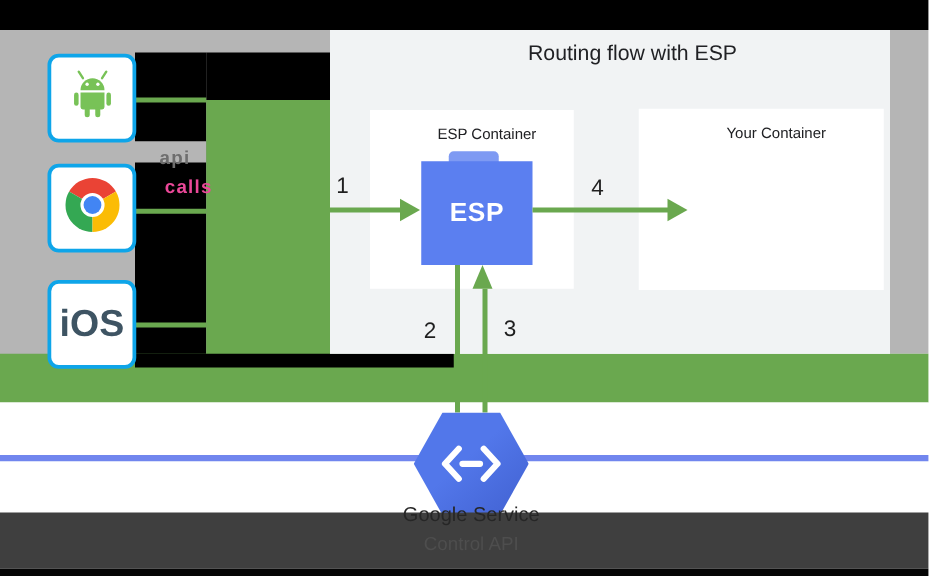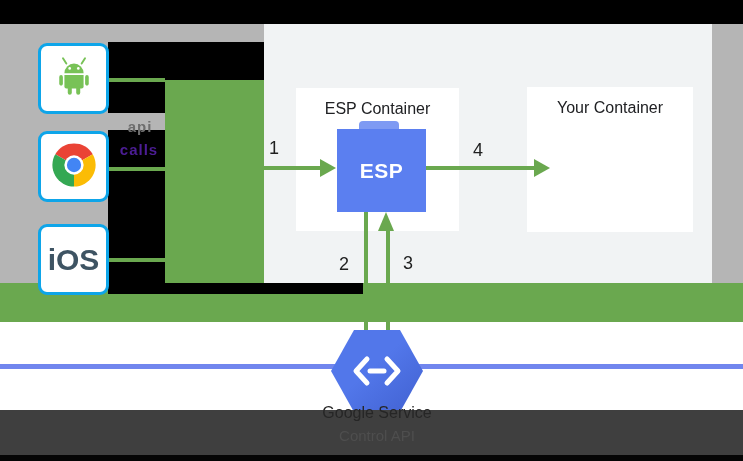--- a/index.html
+++ b/index.html
@@ -18,39 +18,39 @@
   .band-v{left:165px;top:80px;width:99px;height:204px;background:#6aa84f;}
   .band-h{left:0;top:283px;width:743px;height:39px;background:#6aa84f;}
   .black-strip{left:108px;top:283px;width:255px;height:11px;background:#000;}
   .white-mid{left:0;top:322px;width:743px;height:88px;background:#ffffff;}
   .dark-band{left:0;top:410px;width:743px;height:45px;background:#3f3f3f;}
   .bar-bottom{left:0;top:455px;width:743px;height:6px;background:#050505;}
   
   .api-txt{left:116px;top:118px;width:48px;text-align:center;font-size:15px;
     font-weight:bold;color:#6e6e6e;letter-spacing:1px;}
   .calls-txt{left:110px;top:141px;width:58px;text-align:center;font-size:15px;
-    font-weight:bold;color:#4c1d95;letter-spacing:1px;}
+    font-weight:bold;color:#ec4899;letter-spacing:1px;padding-left:12px;}
   
   .client{width:65px;height:65px;background:#fff;border:3px solid #0ea5e9;
     border-radius:9px;display:flex;align-items:center;justify-content:center;}
   .client.android{left:38px;top:43px;}
   .client.chrome{left:38px;top:131px;}
   .client.ios{left:38px;top:224px;}
   .ios-label{font-size:30px;font-weight:bold;color:#3e5463;letter-spacing:0;}
   .connector{height:4px;background:#6aa84f;left:108px;width:57px;}
   .conn-a{top:78px;} .conn-c{top:167px;} .conn-i{top:258px;}
   
   .panel{left:264px;top:24px;width:448px;height:259px;background:#f1f3f4;}
   .panel-title{left:264px;top:33px;width:448px;text-align:center;
     padding-left:36px;box-sizing:border-box;font-size:17px;color:#202124;}
   .subpanel{background:#ffffff;}
   .sub-esp{left:296px;top:88px;width:163px;height:143px;}
-  .sub-your{left:511px;top:87px;width:166px;height:145px;margin-left:16px;}
-  .sub-label{width:100%;text-align:center;top:12px;left:0;position:absolute;
-    font-size:16px;color:#202124;}
+  .sub-your{left:511px;top:87px;width:196px;height:145px;}
+  .sub-label{width:100%;text-align:center;top:12px;left:12px;position:absolute;
+    font-size:12px;color:#202124;}
   .blue-box{background:#5b7ff0;color:#fff;display:flex;flex-direction:column;
     align-items:center;justify-content:center;font-weight:bold;text-align:center;}
   .esp-box{left:337px;top:129px;width:89px;height:83px;font-size:21px;letter-spacing:.5px;}
   .your-box{left:550px;top:131px;width:88px;height:82px;font-size:18px;line-height:22px;}
   .esp-tab{left:359px;top:121px;width:40px;height:9px;background:#7e9af3;
     border-radius:4px 4px 0 0;}
   
   .hline{height:4px;background:#6aa84f;}
   .vline{width:4px;background:#6aa84f;}
   .a1{left:264px;top:166px;width:57px;}
@@ -123,20 +123,21 @@
         <circle cx="50" cy="50" r="15.5" fill="#4285f4"></circle>
       </svg>
     </span>
   </div>
 
   <div class="abs client ios">
     <span class="ios-label">iOS</span>
   </div>
 
   <div class="abs panel"></div>
+  <div class="abs panel-title">Routing flow with ESP</div>
 
   <div class="abs subpanel sub-esp">
     <div class="sub-label">ESP Container</div>
   </div>
   <div class="abs subpanel sub-your">
     <div class="sub-label">Your Container</div>
   </div>
 
   <div class="abs esp-tab"></div>
   <div class="abs blue-box esp-box">

